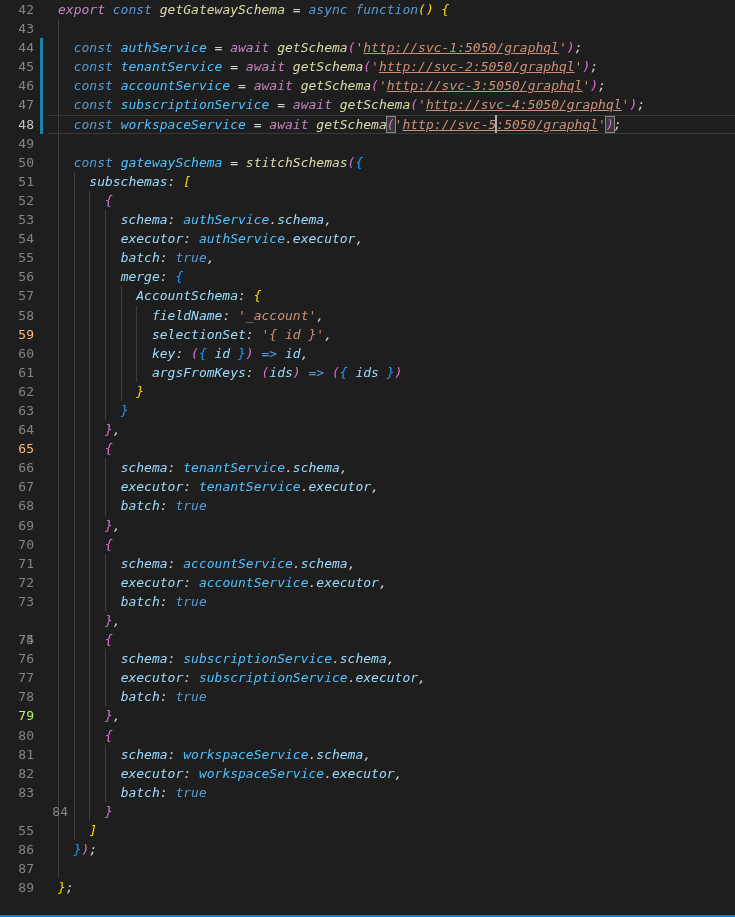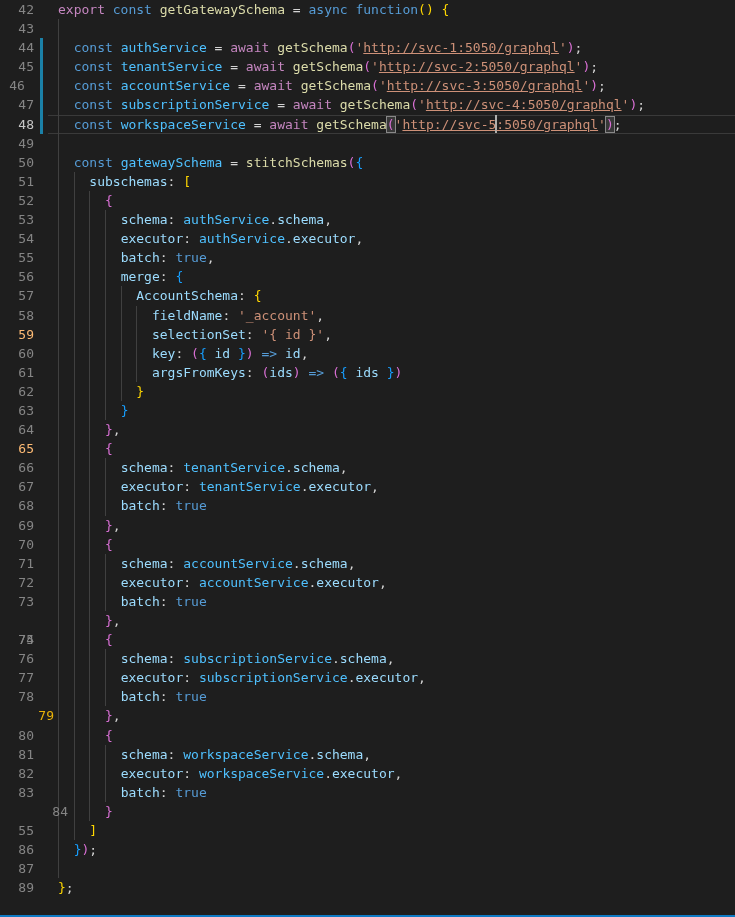--- a/index.html
+++ b/index.html
@@ -49,20 +49,21 @@
   .mbar{
     position:absolute;
     left:40px;top:0;bottom:0;
     width:3px;
   }
   .code{
     position:relative;
     flex:1;
     z-index:2;
     white-space:pre;
+    font-style:italic;
   }
   .code span{white-space:pre;}
   .cursor{
     display:inline-block;
     width:2px;
     height:18px;
     margin-left:-1px;
     margin-right:-1px;
     vertical-align:-4px;
   }
@@ -103,21 +104,21 @@
         <span class="guide" style="left: calc(0ch + 58px); background: rgb(64, 64, 64);"></span>
         <div class="gutter">
           <span class="ln" style="color: rgb(133, 133, 133);">45</span>
           <span class="mbar" style="background: rgb(27, 129, 168);"></span>
         </div>
         <div class="code"><span style="color: rgb(212, 212, 212);">  </span><span style="color: rgb(86, 156, 214);">const </span><span style="color: rgb(79, 193, 255);">tenantService</span><span style="color: rgb(212, 212, 212);"> = </span><span style="color: rgb(197, 134, 192);">await </span><span style="color: rgb(220, 220, 170);">getSchema</span><span style="color: rgb(218, 112, 214);">(</span><span style="color: rgb(206, 145, 120);">'</span><span style="color: rgb(206, 145, 120); text-decoration: underline;">http://svc-2:5050/graphql</span><span style="color: rgb(206, 145, 120);">'</span><span style="color: rgb(218, 112, 214);">)</span><span style="color: rgb(212, 212, 212);">;</span></div>
       </div>
       <div class="row">
         <span class="guide" style="left: calc(0ch + 58px); background: rgb(64, 64, 64);"></span>
         <div class="gutter">
-          <span class="ln" style="color: rgb(133, 133, 133); text-align: center;">46</span>
+          <span class="ln" style="color: rgb(133, 133, 133);">46</span>
           <span class="mbar" style="background: rgb(27, 129, 168);"></span>
         </div>
         <div class="code"><span style="color: rgb(212, 212, 212);">  </span><span style="color: rgb(86, 156, 214);">const </span><span style="color: rgb(79, 193, 255);">accountService</span><span style="color: rgb(212, 212, 212);"> = </span><span style="color: rgb(197, 134, 192);">await </span><span style="color: rgb(220, 220, 170);">getSchema</span><span style="color: rgb(218, 112, 214);">(</span><span style="color: rgb(206, 145, 120);">'</span><span style="color: rgb(206, 145, 120); text-decoration: underline;">http://svc-3:5050/graphql</span><span style="color: rgb(206, 145, 120);">'</span><span style="color: rgb(218, 112, 214);">)</span><span style="color: rgb(212, 212, 212);">;</span></div>
       </div>
       <div class="row">
         <span class="guide" style="left: calc(0ch + 58px); background: rgb(64, 64, 64);"></span>
         <div class="gutter">
           <span class="ln" style="color: rgb(133, 133, 133);">47</span>
           <span class="mbar" style="background: rgb(27, 129, 168);"></span>
         </div>
@@ -425,21 +426,21 @@
         <div class="gutter">
           <span class="ln" style="color: rgb(133, 133, 133);">78</span>
         </div>
         <div class="code"><span style="color: rgb(212, 212, 212);">        </span><span style="color: rgb(156, 220, 254);">batch</span><span style="color: rgb(212, 212, 212);">: </span><span style="color: rgb(86, 156, 214);">true</span></div>
       </div>
       <div class="row">
         <span class="guide" style="left: calc(0ch + 58px); background: rgb(64, 64, 64);"></span>
         <span class="guide" style="left: calc(2ch + 58px); background: rgb(64, 64, 64);"></span>
         <span class="guide" style="left: calc(4ch + 58px); background: rgb(64, 64, 64);"></span>
         <div class="gutter">
-          <span class="ln" style="color: #eab308; padding-left: 20px;">79</span>
+          <span class="ln" style="color: #bef264;">79</span>
         </div>
         <div class="code"><span style="color: rgb(212, 212, 212);">      </span><span style="color: rgb(218, 112, 214);">}</span><span style="color: rgb(212, 212, 212);">,</span></div>
       </div>
       <div class="row">
         <span class="guide" style="left: calc(0ch + 58px); background: rgb(64, 64, 64);"></span>
         <span class="guide" style="left: calc(2ch + 58px); background: rgb(64, 64, 64);"></span>
         <span class="guide" style="left: calc(4ch + 58px); background: rgb(64, 64, 64);"></span>
         <div class="gutter">
           <span class="ln" style="color: rgb(133, 133, 133);">80</span>
         </div>

